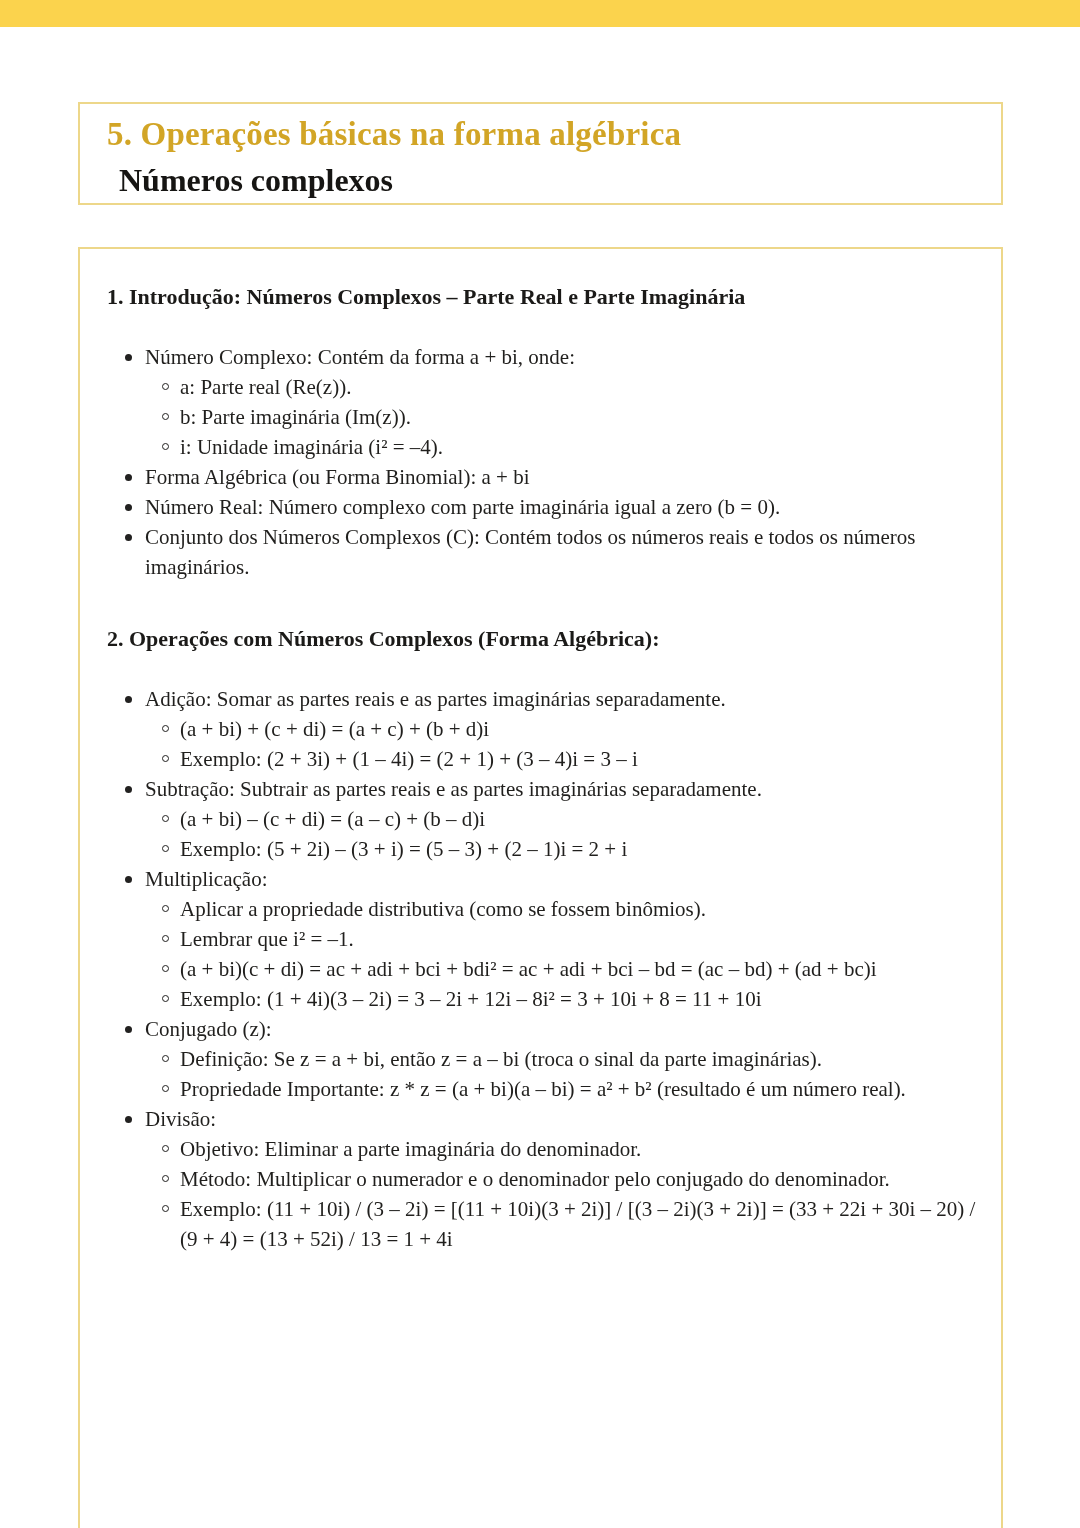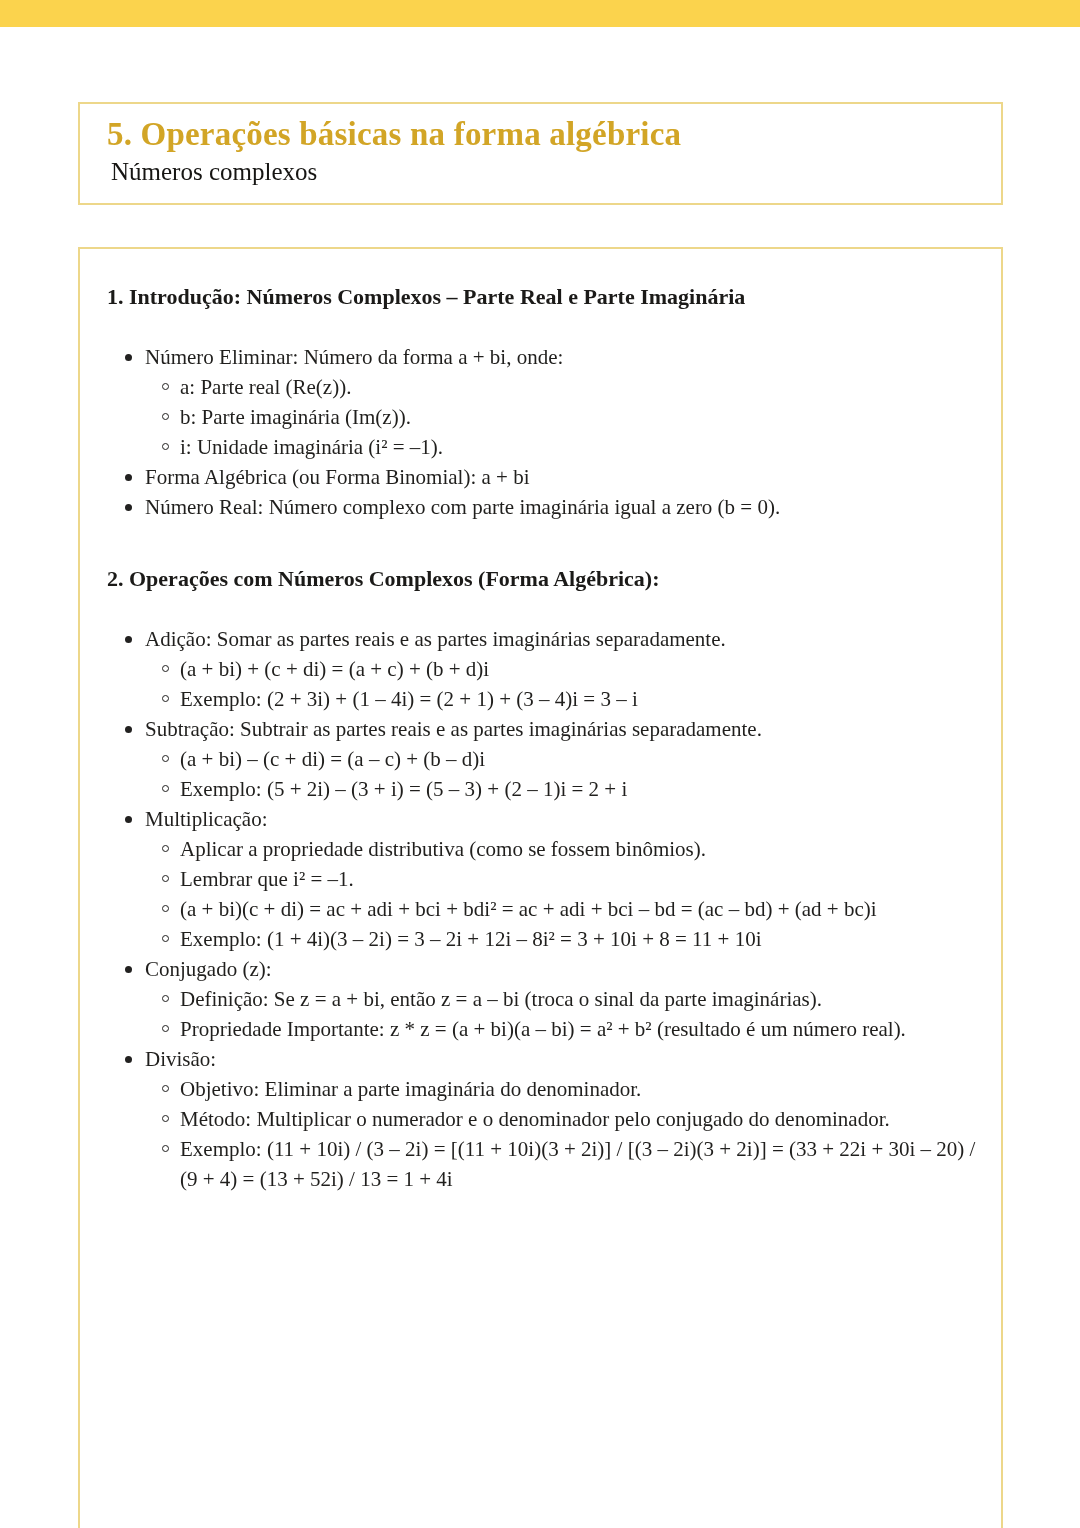--- a/index.html
+++ b/index.html
@@ -35,24 +35,25 @@
   }
   .doc-title {
     margin: 0;
     font-size: 33px;
     font-weight: bold;
     line-height: 37px;
     color: var(--gold, #D2A526);
     letter-spacing: 0.2px;
   }
   .doc-subtitle {
-    margin: 4px;
-    font-size: 25px;
+    margin: 12px;
+    font-size: 32px;
     line-height: 30px;
     color: #161513;
+    font-weight: bold;
   }
   .content-box {
     position: absolute;
     left: 78px;
     top: 247px;
     width: 925px;
     height: 1281px;
     border: 2px solid var(--border, #EDD78A);
     border-bottom: none;
     box-sizing: border-box;
@@ -110,26 +111,27 @@
 
 <header class="title-box">
   <h1 class="doc-title">5. Operações básicas na forma algébrica</h1>
   <div class="doc-subtitle">Números complexos</div>
 </header>
 
 <main class="content-box">
     <section class="section">
       <h2 class="section-heading">1. Introdução: Números Complexos – Parte Real e Parte Imaginária</h2>
       <ul class="list">
-        <li class="l1"><span>Número Eliminar: Número da forma a + bi, onde:</span></li>
+        <li class="l1"><span>Número Complexo: Contém da forma a + bi, onde:</span></li>
         <li class="l2"><span>a: Parte real (Re(z)).</span></li>
         <li class="l2"><span>b: Parte imaginária (Im(z)).</span></li>
-        <li class="l2"><span>i: Unidade imaginária (i² = –1).</span></li>
+        <li class="l2"><span>i: Unidade imaginária (i² = –4).</span></li>
         <li class="l1"><span>Forma Algébrica (ou Forma Binomial): a + bi</span></li>
         <li class="l1"><span>Número Real: Número complexo com parte imaginária igual a zero (b = 0).</span></li>
+        <li class="l1"><span>Conjunto dos Números Complexos (C): Contém todos os números reais e todos os números imaginários.</span></li>
       </ul>
     </section>
     <section class="section">
       <h2 class="section-heading">2. Operações com Números Complexos (Forma Algébrica):</h2>
       <ul class="list">
         <li class="l1"><span>Adição: Somar as partes reais e as partes imaginárias separadamente.</span></li>
         <li class="l2"><span>(a + bi) + (c + di) = (a + c) + (b + d)i</span></li>
         <li class="l2"><span>Exemplo: (2 + 3i) + (1 – 4i) = (2 + 1) + (3 – 4)i = 3 – i</span></li>
         <li class="l1"><span>Subtração: Subtrair as partes reais e as partes imaginárias separadamente.</span></li>
         <li class="l2"><span>(a + bi) – (c + di) = (a – c) + (b – d)i</span></li>

